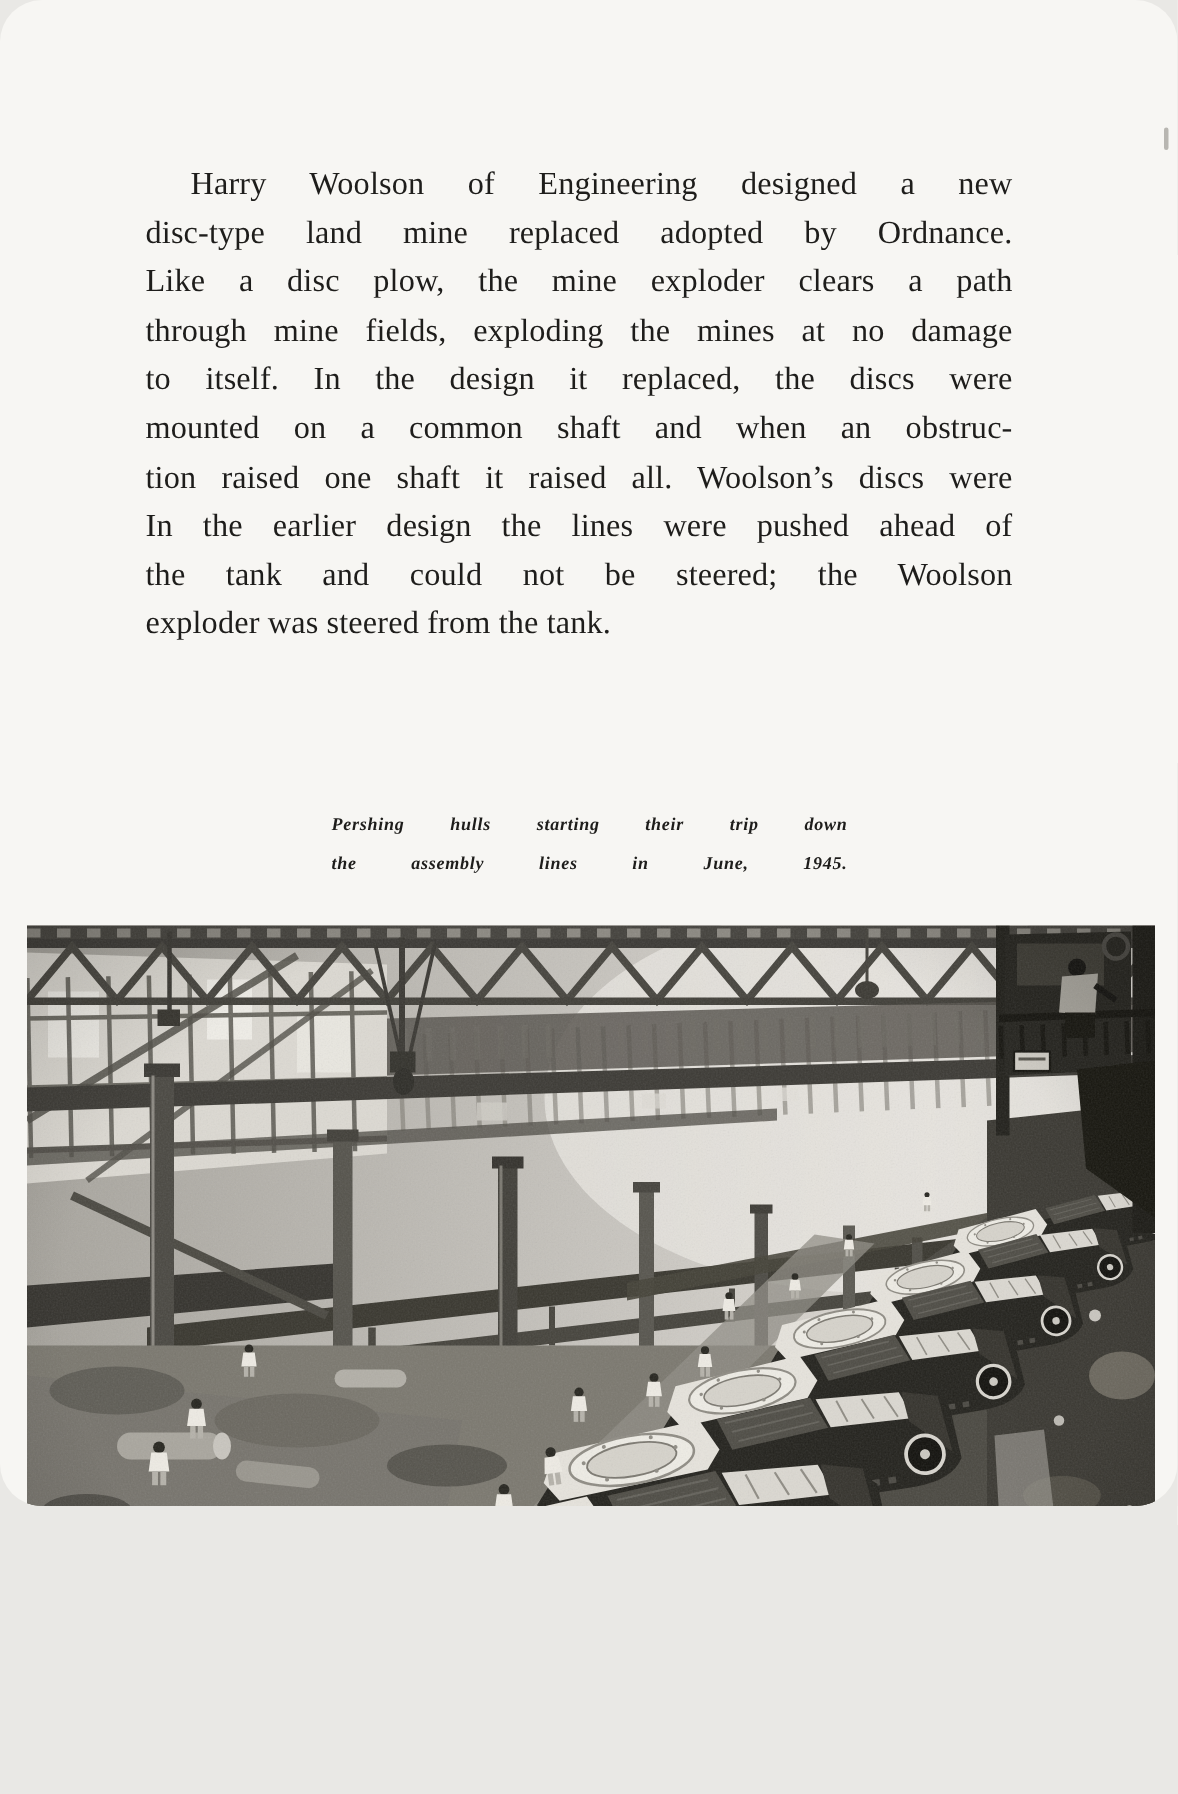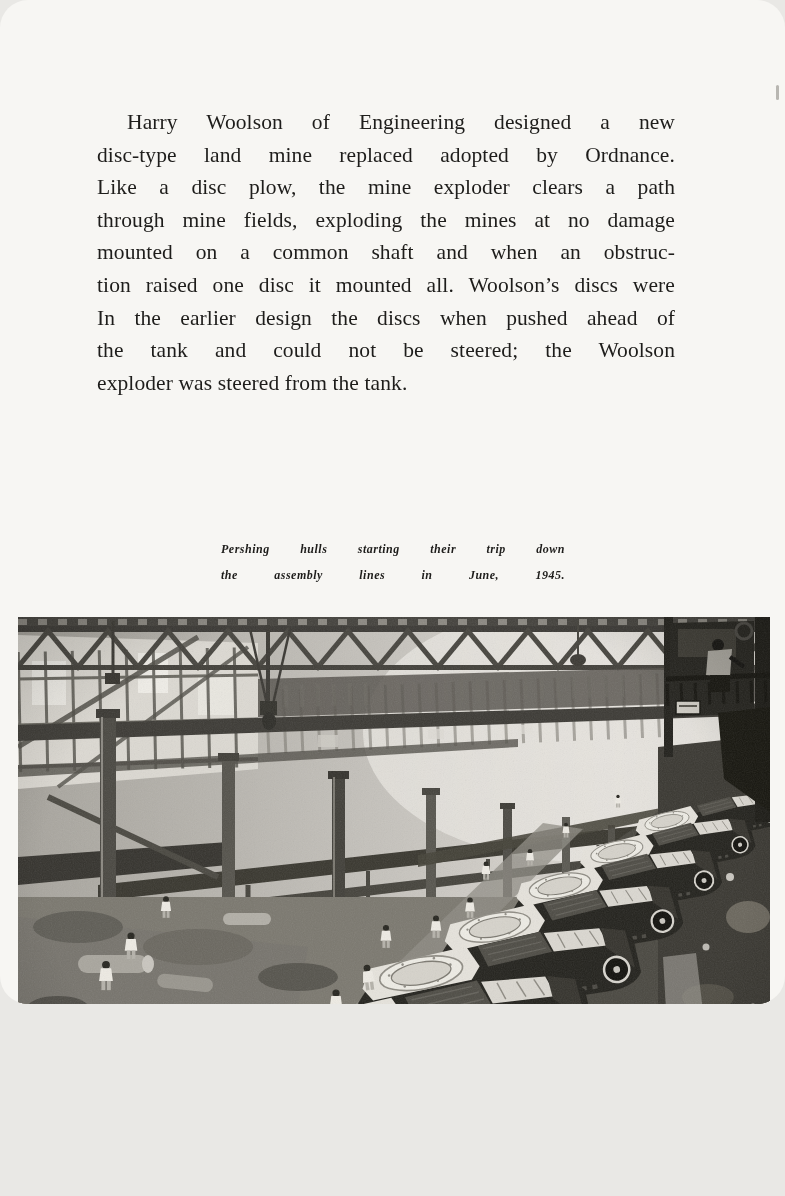--- a/index.html
+++ b/index.html
@@ -42,23 +42,24 @@
 </head>
 <body>
 
 <div class="page">
 
   <div class="body-text">
     <div class="tline indent">Harry Woolson of Engineering designed a new</div>
     <div class="tline">disc-type land mine replaced adopted by Ordnance.</div>
     <div class="tline">Like a disc plow, the mine exploder clears a path</div>
     <div class="tline">through mine fields, exploding the mines at no damage</div>
+    <div class="tline">to itself. In the design it replaced, the discs were</div>
     <div class="tline">mounted on a common shaft and when an obstruc-</div>
-    <div class="tline">tion raised one disc it mounted all. Woolson’s discs were</div>
-    <div class="tline">In the earlier design the discs when pushed ahead of</div>
+    <div class="tline">tion raised one shaft it raised all. Woolson’s discs were</div>
+    <div class="tline">In the earlier design the lines were pushed ahead of</div>
     <div class="tline">the tank and could not be steered; the Woolson</div>
     <div class="tline flush">exploder was steered from the tank.</div>
   </div>
 
   <div class="caption">
     <div class="tline">Pershing hulls starting their trip down</div>
     <div class="tline">the assembly lines in June, 1945.</div>
   </div>
 
   <div class="photo" role="img" aria-label="Pershing tank hulls on factory assembly lines, overhead crane and workers, June 1945">

